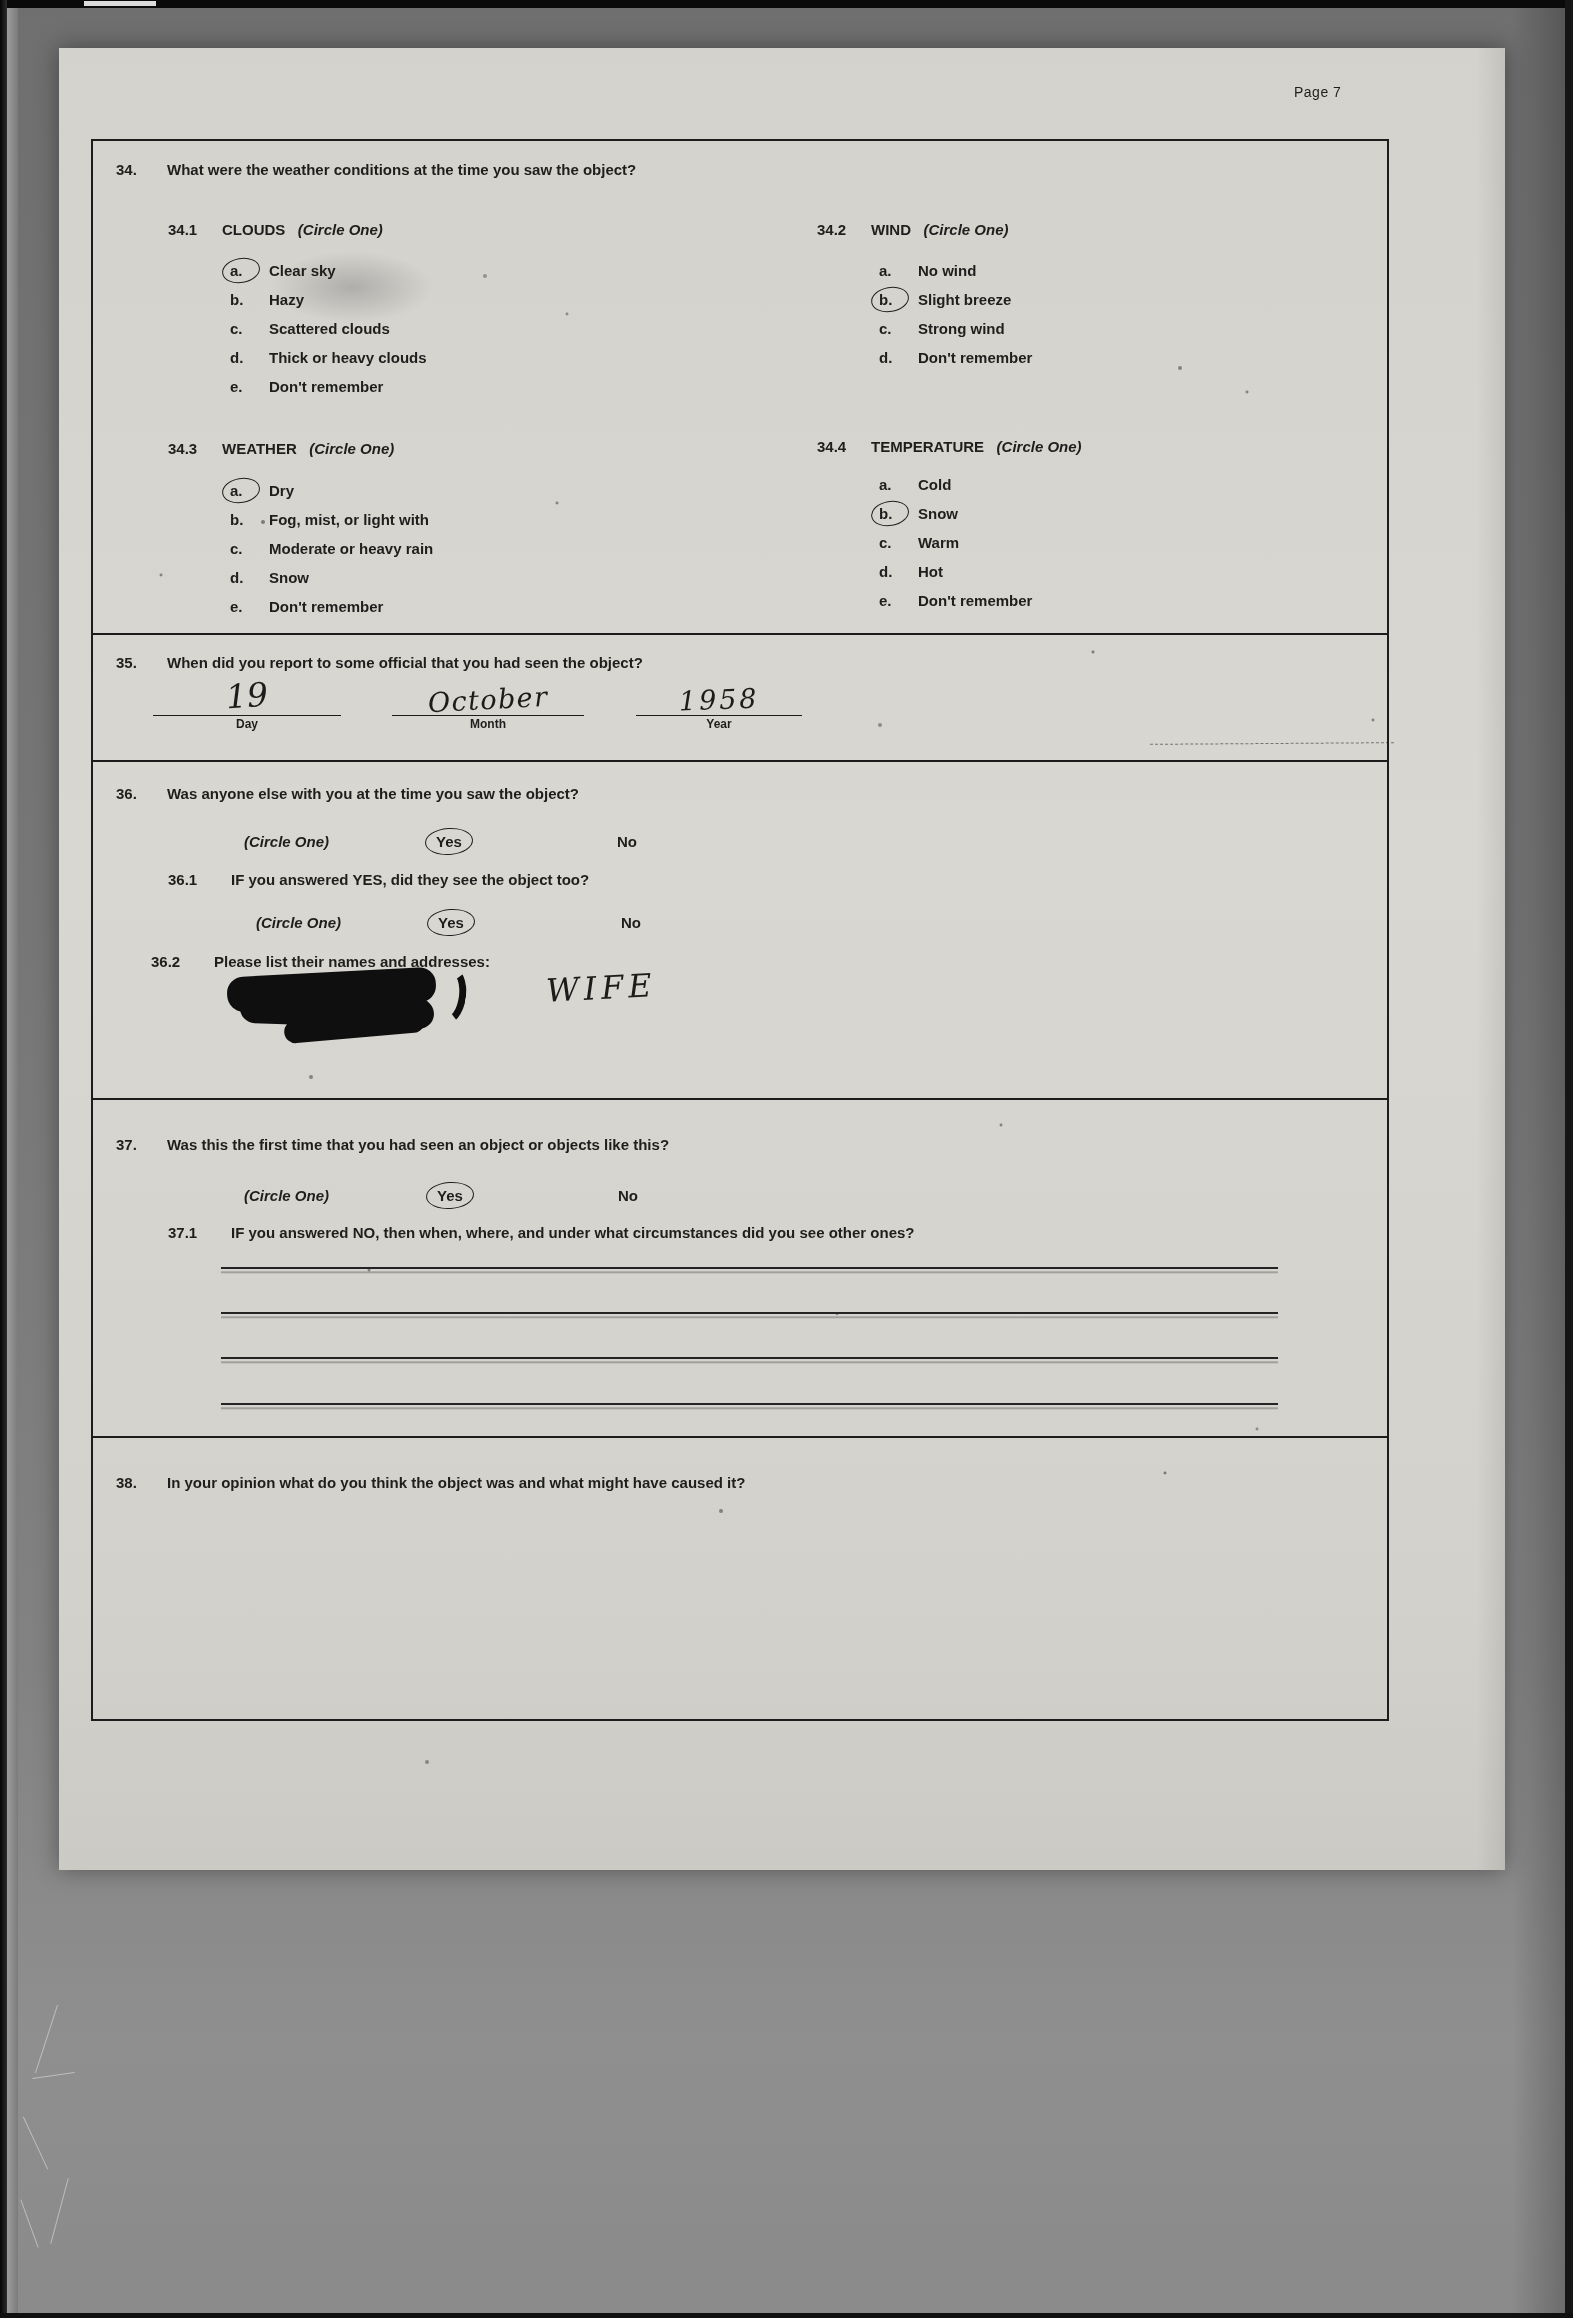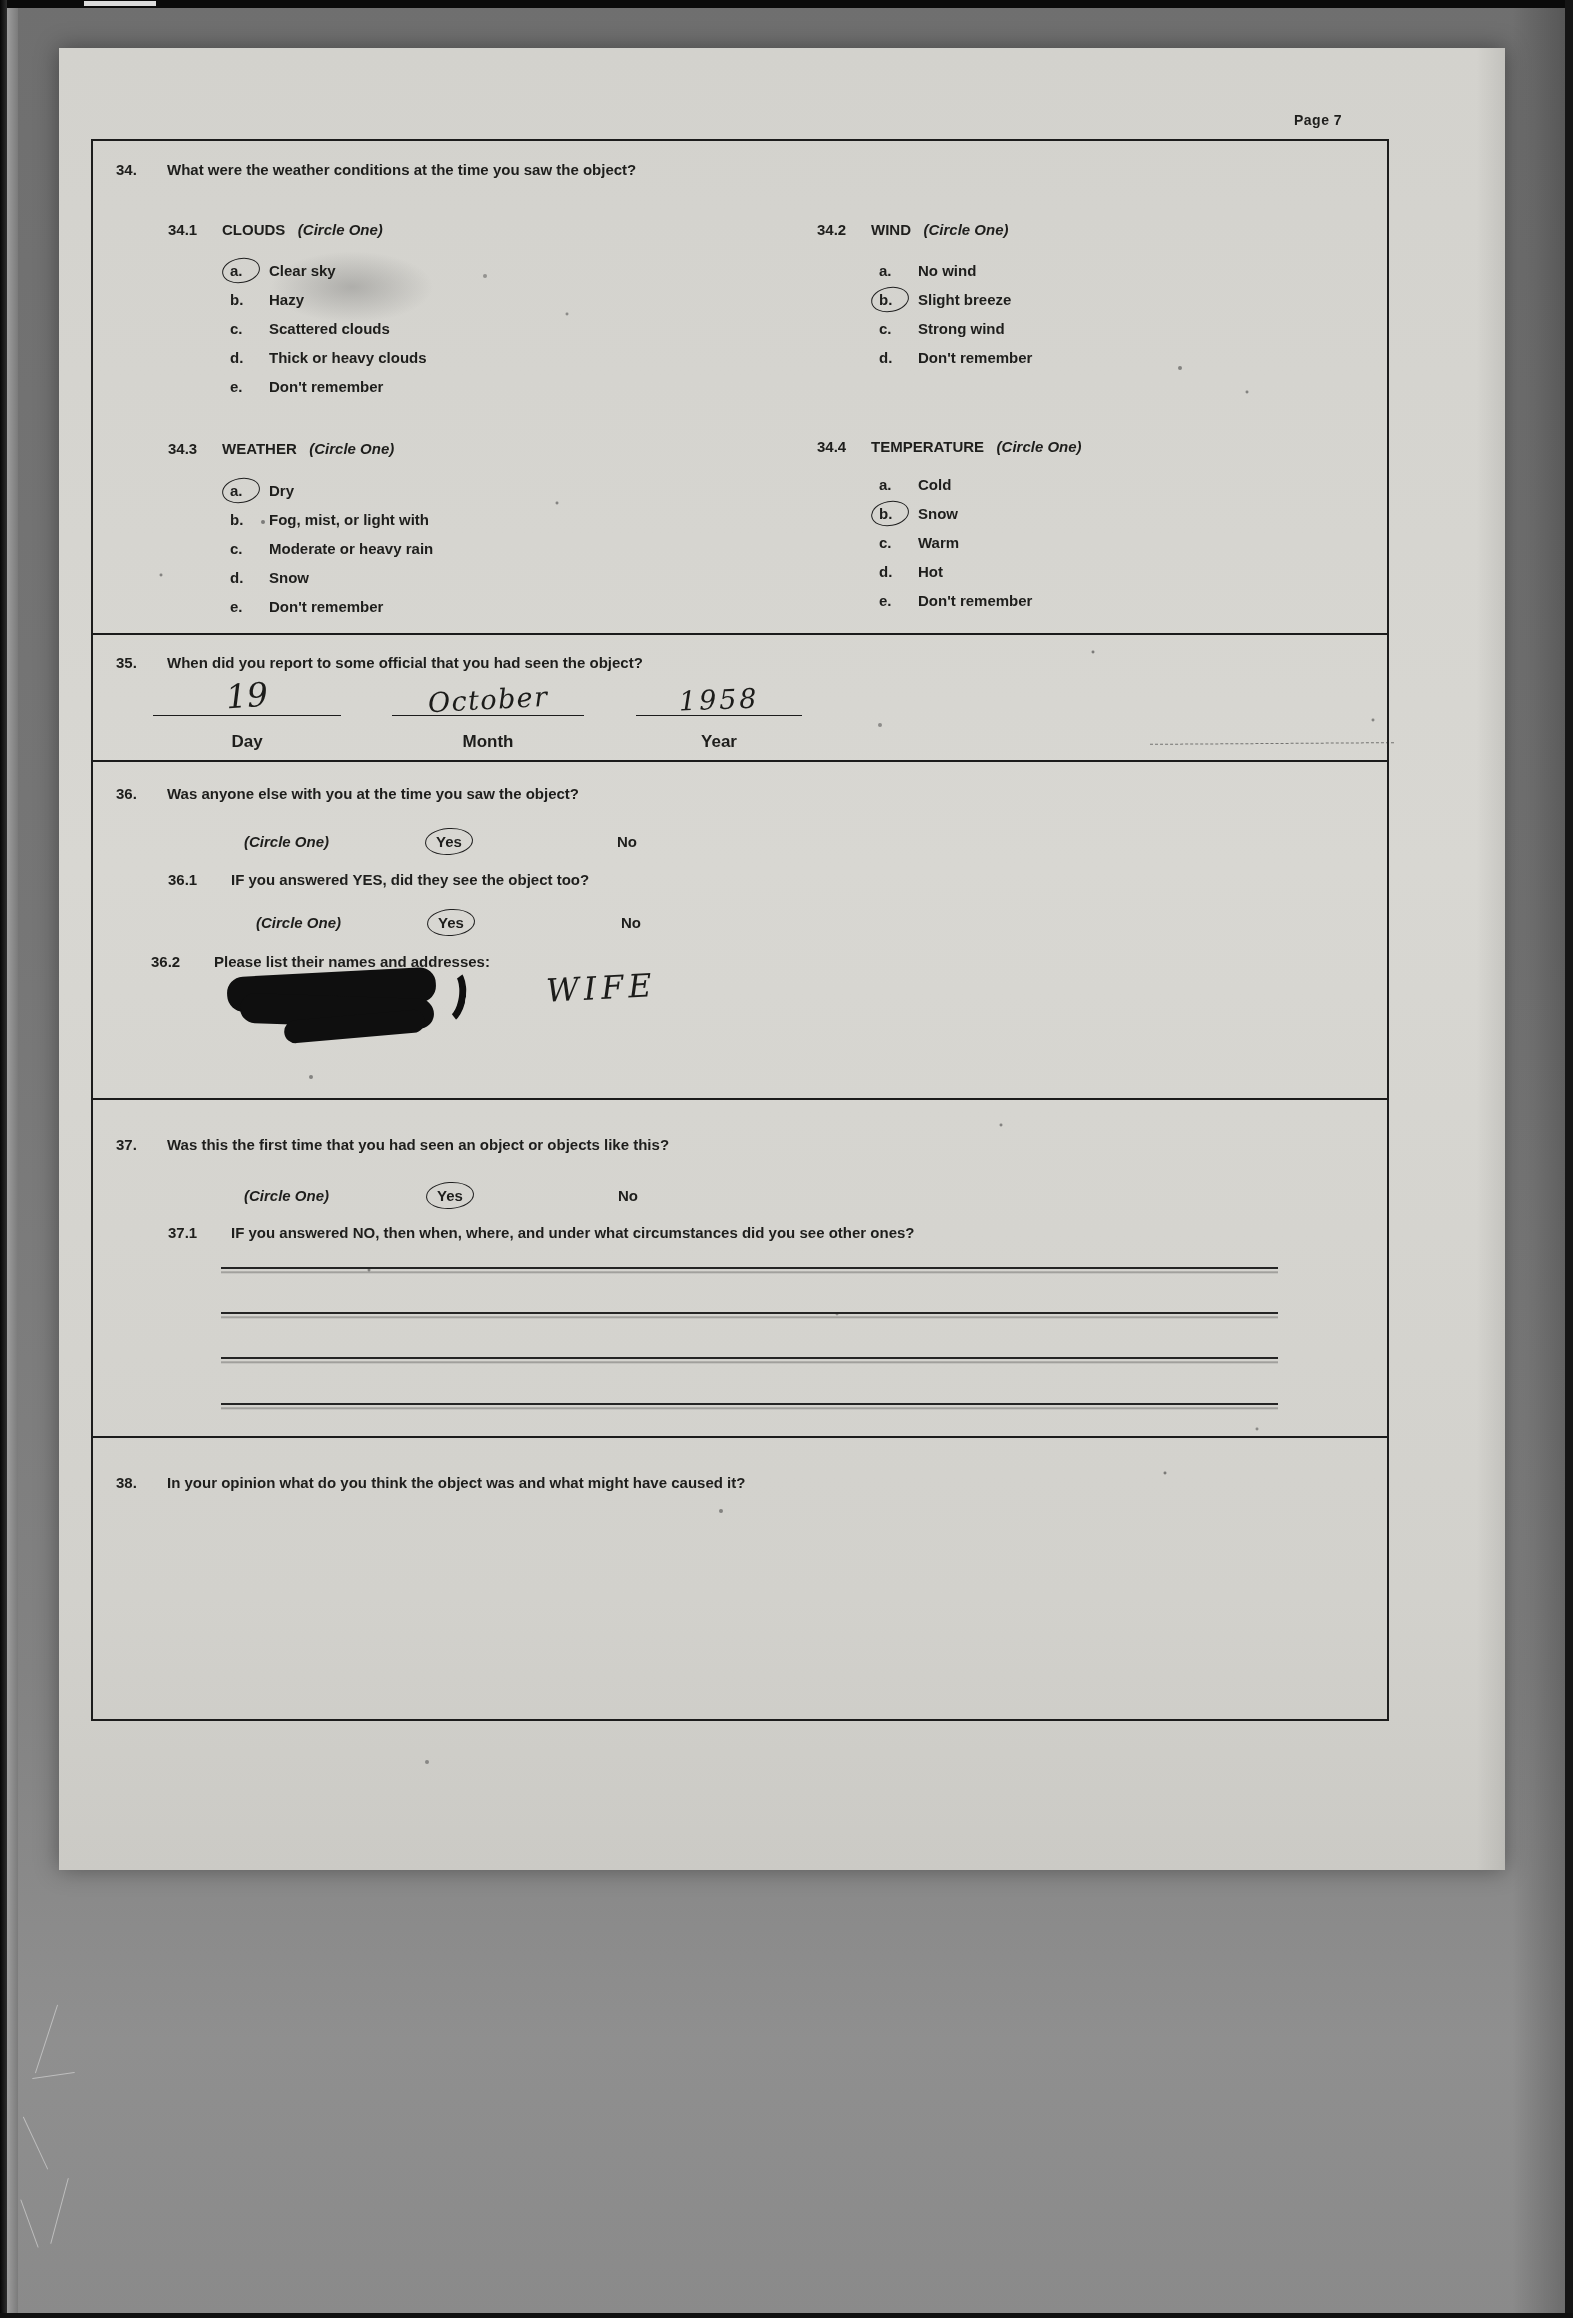--- a/index.html
+++ b/index.html
@@ -25,21 +25,21 @@
   
   .paper {
     position:absolute; left:59px; top:48px; width:1446px; height:1822px;
     background:linear-gradient(180deg,#d3d2cd 0%,#d8d7d2 45%,#d2d1cc 85%,#cbcac5 100%);
     box-shadow:0 0 22px rgba(0,0,0,.38);
     z-index:4;
   }
   .paper-right-shade { position:absolute; top:0; right:0; width:29px; height:100%;
     background:linear-gradient(90deg,rgba(0,0,0,0),rgba(0,0,0,.08)); }
 
-  .page-label { position:absolute; left:1235px; top:36px; font-weight:700; font-size:14px; letter-spacing:0.5px;margin-top:28px; }
+  .page-label { position:absolute; left:1235px; top:36px; font-weight:400; font-size:14px; letter-spacing:0.5px; }
 
   .form-box {
     position:absolute; left:32px; top:91px; width:1298px; height:1582px;
     border:2.4px solid #1c1c1c;
   }
   .divider { position:absolute; left:0; width:100%; height:2.4px; background:#1b1b1b; }
 
   .section { position:absolute; left:0; width:100%; }
 
   .qrow { position:absolute; display:flex; white-space:nowrap; }
@@ -69,21 +69,21 @@
     content:""; position:absolute; left:-10.6px; right:-11.6px; top:-5.3px; bottom:-4.3px;
     border:1.9px solid #202020; border-radius:50%; transform:rotate(-4deg);
   }
   .cor { position:absolute; left:0; width:100%; height:27px; }
   .cor .gnote { position:absolute; }
 
   
   .field { position:absolute; top:41px; text-align:center; }
   .fval { height:39px; display:flex; align-items:flex-end; justify-content:center; }
   .fline { width:100%; border-top:1.9px solid #1c1c1c; }
-  .flabel { font-weight:700; font-size:17px; margin-top:16px; }
+  .flabel { font-weight:700; font-size:12px; margin-top:1px; }
 
   .hw { font-family:"DejaVu Serif", serif; font-style:italic; color:#1c1c1a; }
   .hw-day   { font-size:33px; transform:rotate(-4deg); }
   .hw-month { font-size:27px; letter-spacing:1.4px; transform:rotate(-3deg); }
   .hw-year  { font-size:27px; letter-spacing:2.9px; transform:rotate(-2deg); }
   .hw-wife  { position:absolute; left:453px; top:207px; font-size:32px; letter-spacing:4.8px; transform:rotate(-3deg); }
 
   
   .redaction { position:absolute; left:134px; top:203px; width:280px; height:82px; }
   .blot { position:absolute; background:#0f0f0f; border-radius:16.4px; }

